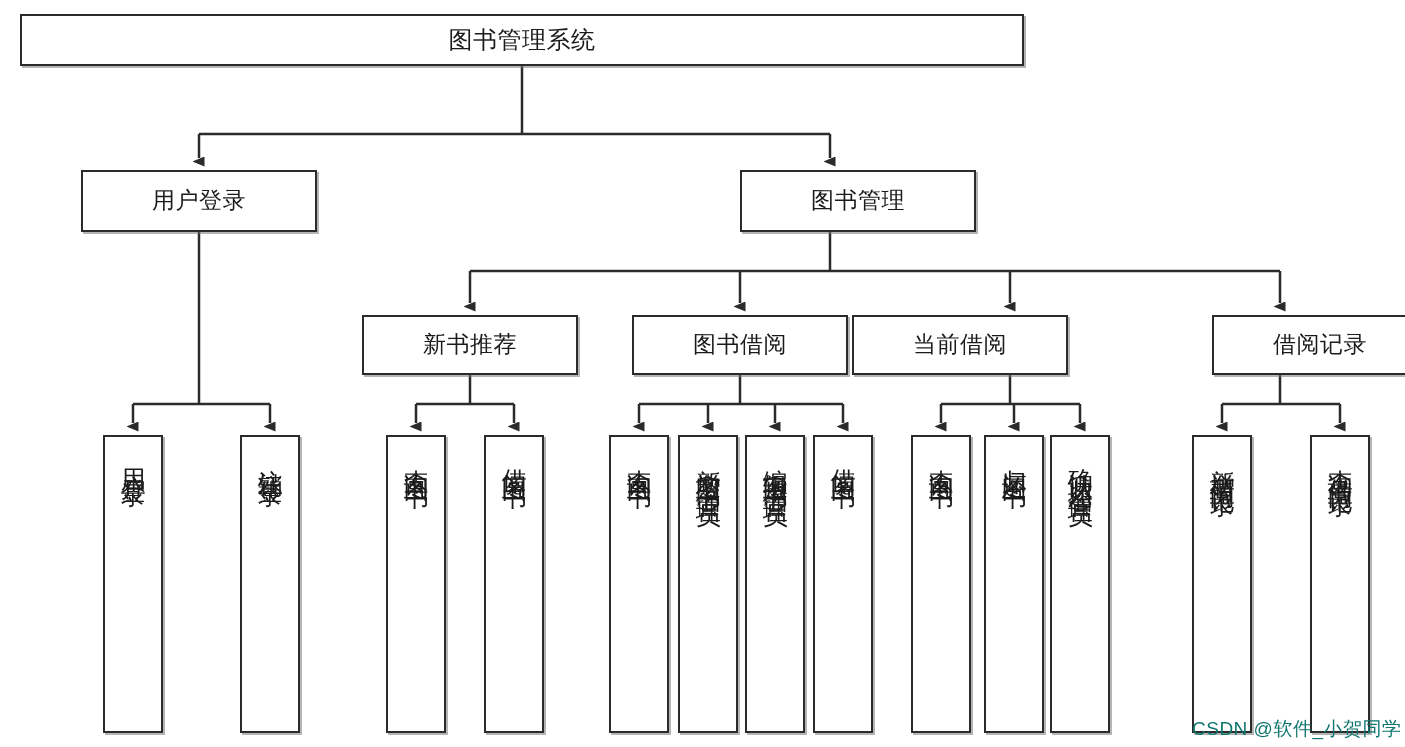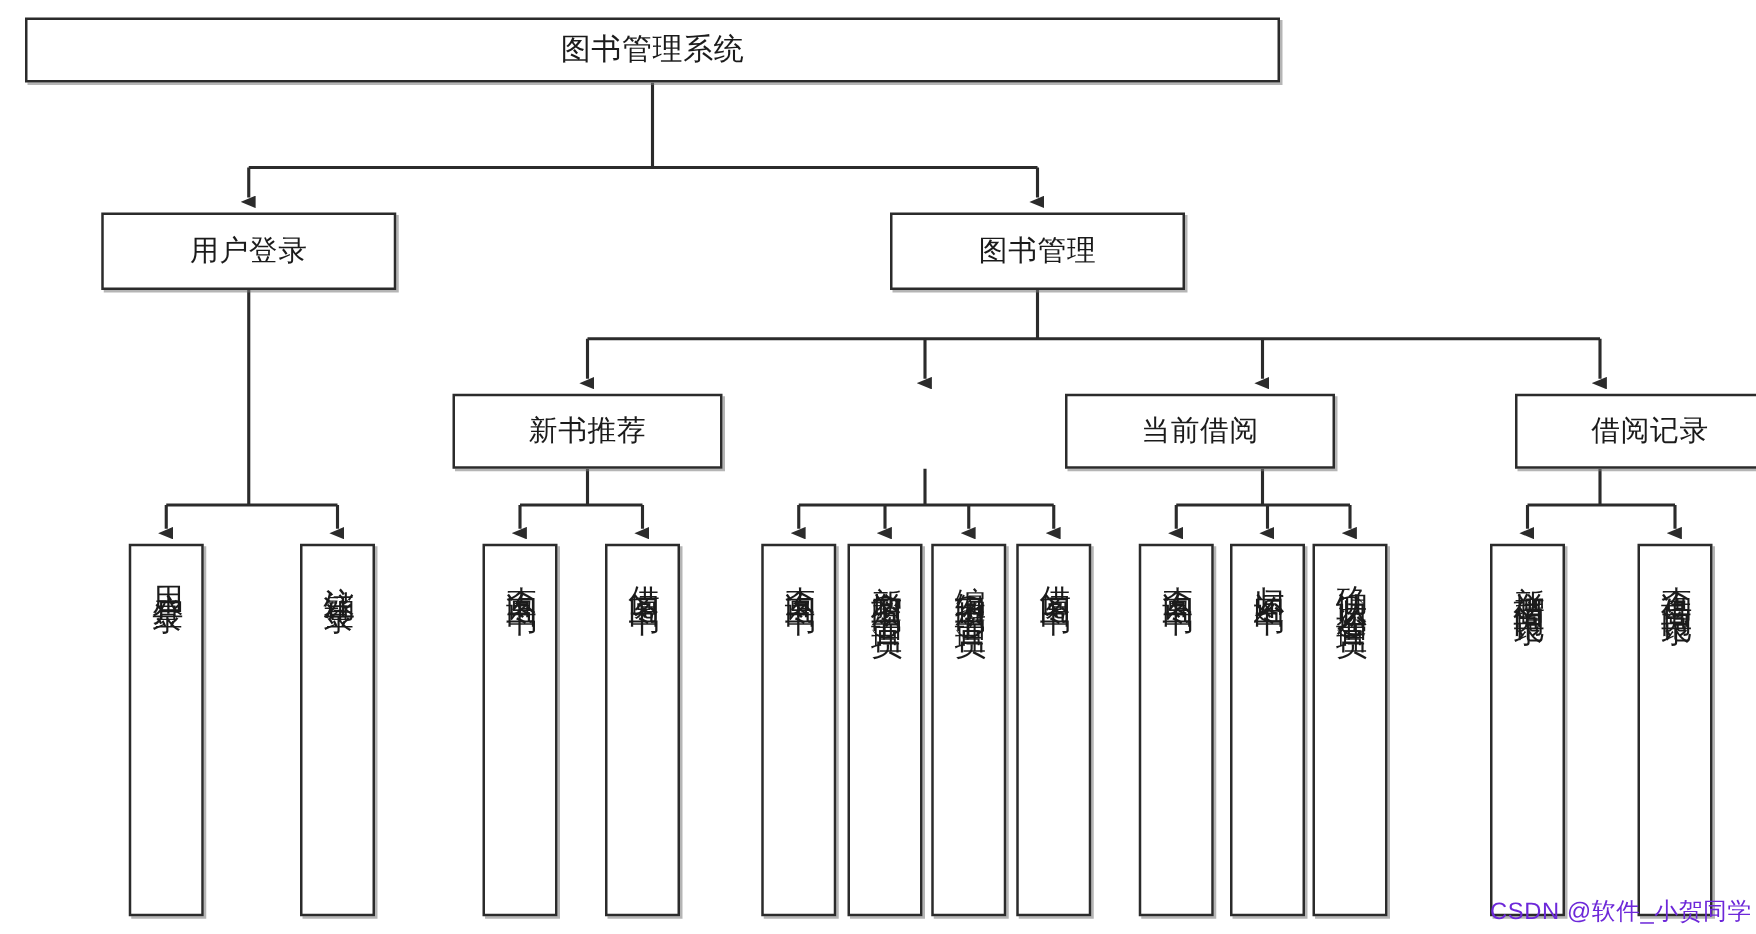--- a/index.html
+++ b/index.html
@@ -45,21 +45,21 @@
     writing-mode:vertical-rl;
     text-orientation:upright;
     font-size:25px;
     line-height:1.02;
     letter-spacing:5px;
     white-space:nowrap;
   }
   .watermark{
     position:absolute;
     font-size:19px;
-    color:#6d28d9;
+    color:#0f766e;
     white-space:nowrap;
     pointer-events:none;
     letter-spacing:.5px;
   }
 </style>
 </head>
 <body>
 
 <div id="diagram">
 
@@ -113,26 +113,29 @@
     </g>
   </svg>
 
   <div class="node h root" style="left: 20px; top: 14px; width: 1004px; height: 52px;">
     <span class="lbl">图书管理系统</span>
   </div>
 
   <div class="node h" style="left: 81px; top: 170px; width: 236px; height: 62px;">
     <span class="lbl">用户登录</span>
   </div>
-  <div class="node h" style="left: 712px; top: 170px; width: 236px; height: 62px;">
+  <div class="node h" style="left: 740px; top: 170px; width: 236px; height: 62px;">
     <span class="lbl">图书管理</span>
   </div>
 
   <div class="node h" style="left: 362px; top: 315px; width: 216px; height: 60px; justify-content: center;">
     <span class="lbl">新书推荐</span>
+  </div>
+  <div class="node h" style="left: 632px; top: 315px; width: 216px; height: 60px;">
+    <span class="lbl">图书借阅</span>
   </div>
   <div class="node h" style="left: 852px; top: 315px; width: 216px; height: 60px;">
     <span class="lbl">当前借阅</span>
   </div>
   <div class="node h" style="left: 1172px; top: 315px; width: 216px; height: 60px; margin-left: 40px;">
     <span class="lbl">借阅记录</span>
   </div>
 
   <div class="node v" style="left: 103px; top: 435px; width: 60px; height: 298px;">
     <span class="lbl">用户登录</span>

